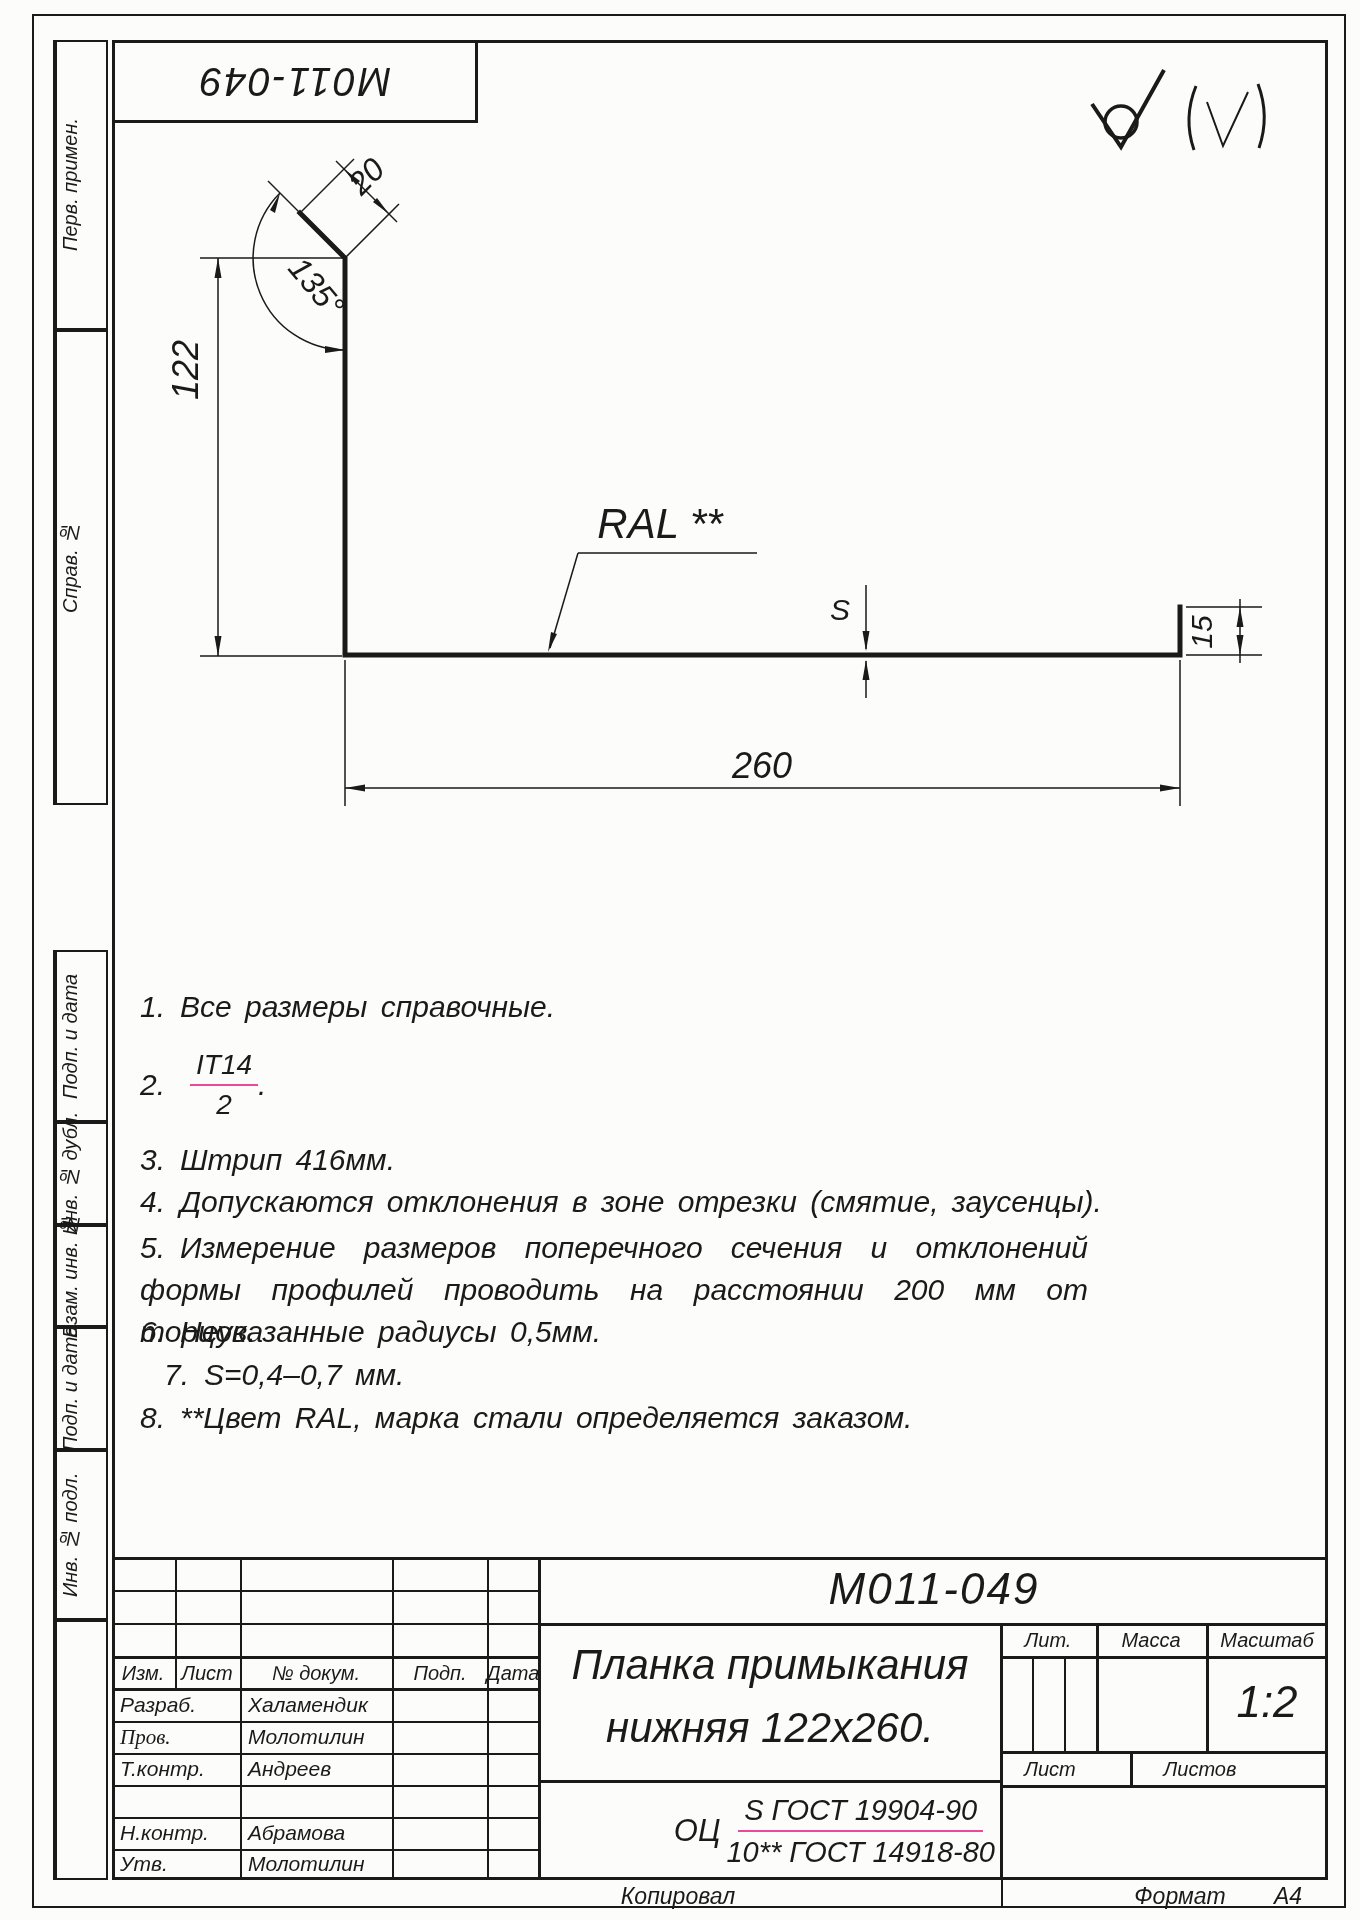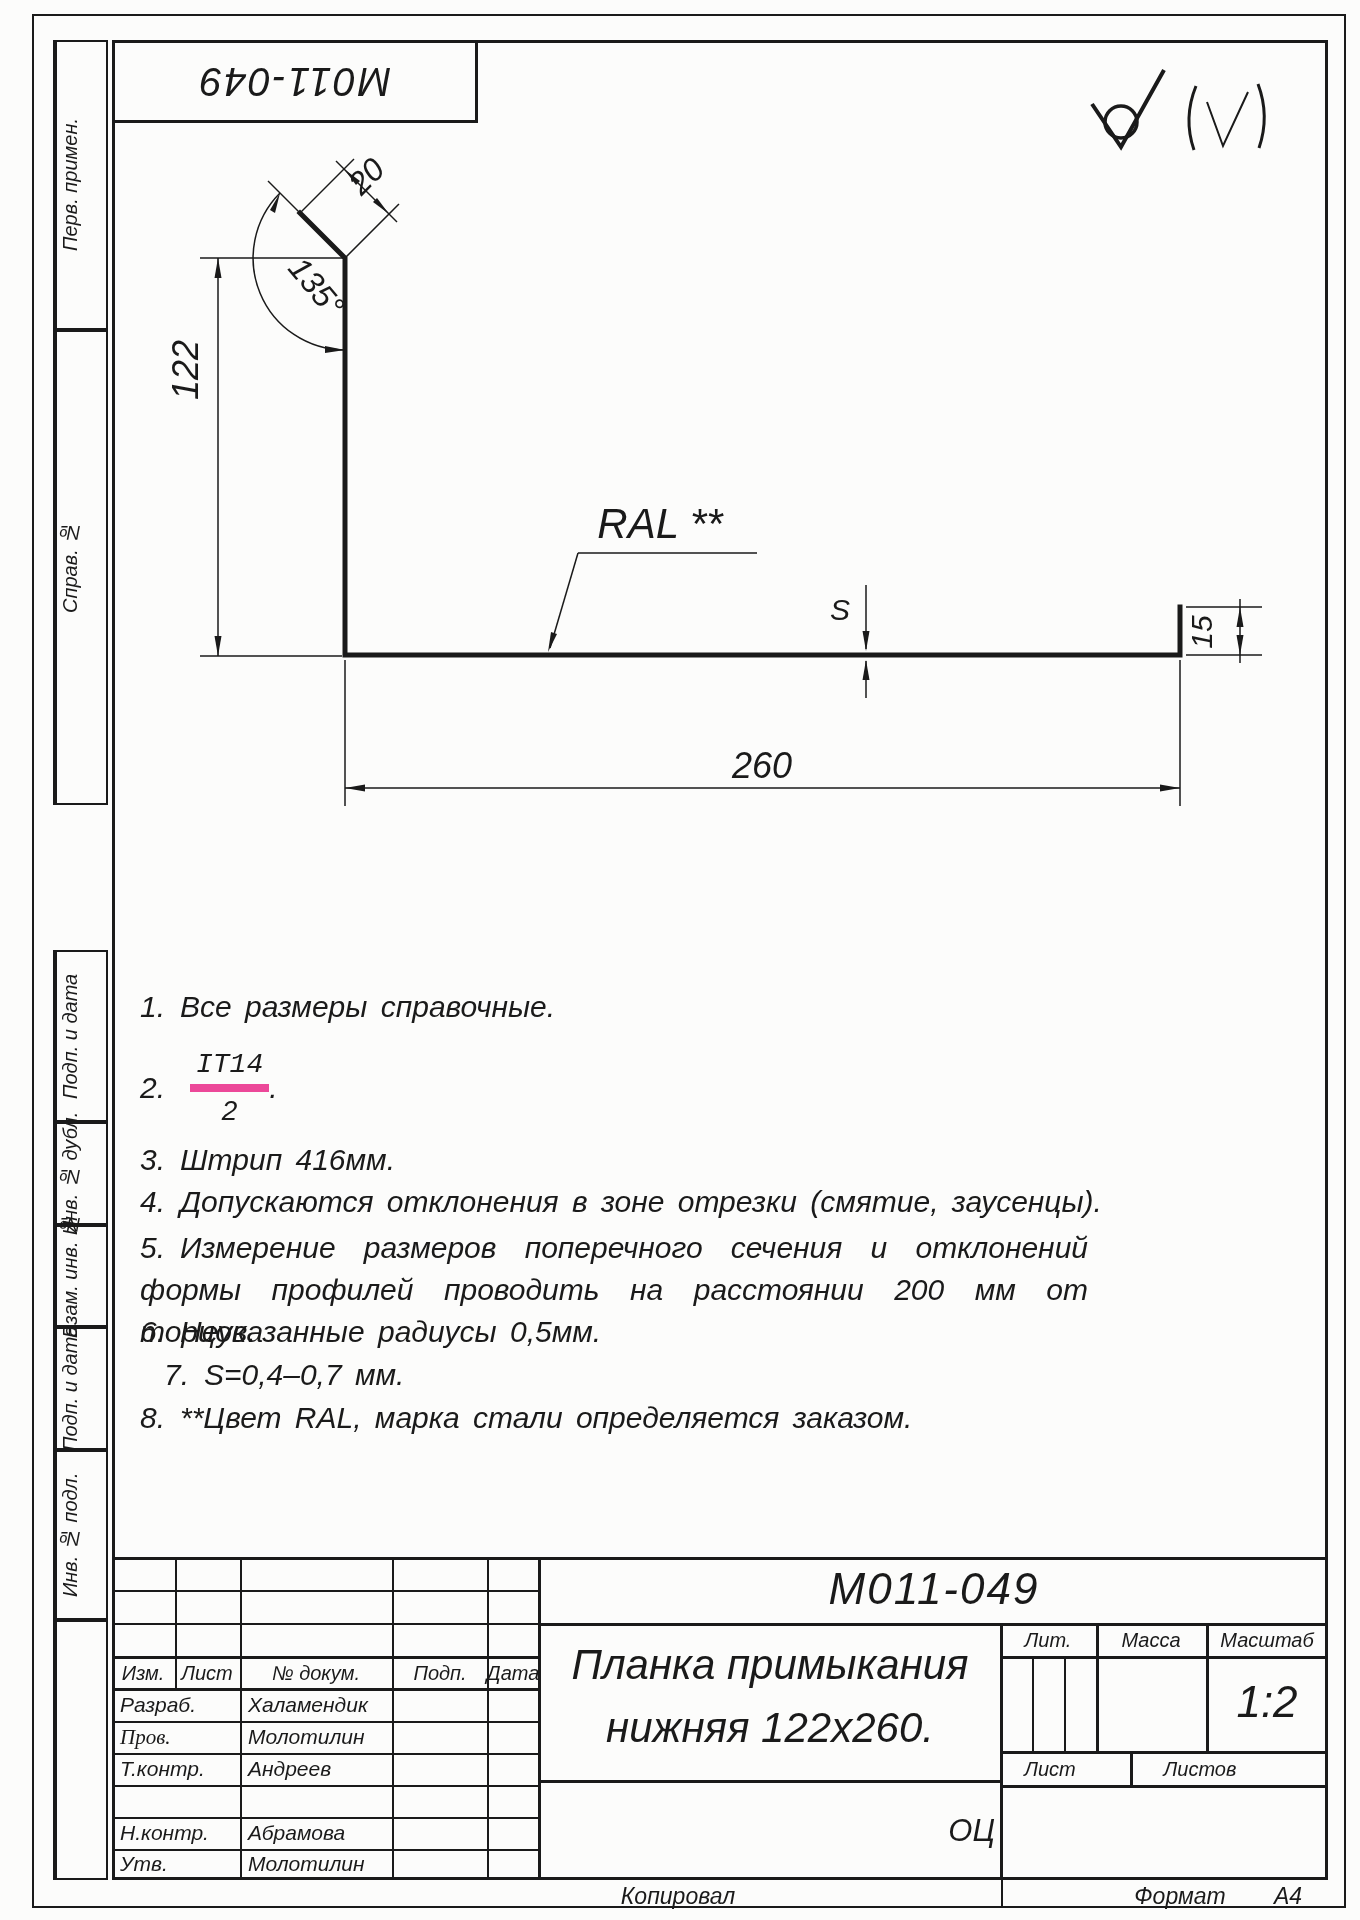--- a/index.html
+++ b/index.html
@@ -21,21 +21,21 @@
             font-style:italic;font-size:20px;white-space:nowrap;}
   .ls-fill{flex:1;}
   
   .note{position:absolute;left:140px;font-style:italic;font-size:30px;
         word-spacing:5px;white-space:nowrap;}
   .note .nnum{display:inline-block;width:40px;}
   .note-wrap{white-space:normal;width:948px;text-align:justify;line-height:42px;}
   .note-flex{display:flex;align-items:center;white-space:nowrap;}
   .frac{display:inline-flex;flex-direction:column;align-items:center;
         margin-left:10px;font-size:28px;line-height:34px;}
-  .frac .fn{border-bottom:8px solid #ec4899;padding:0 6px 2px 6px;font-family:Liberation Mono, monospace;}
+  .frac .fn{border-bottom:2px solid #ec4899;padding:0 6px 2px 6px;}
   .frac .fd{padding-top:2px;}
   svg text{font-family:"Liberation Sans",sans-serif;font-style:italic;fill:#1a1a1a;}
   
   .mat{position:absolute;display:flex;align-items:center;justify-content:flex-end;
        font-style:italic;}
   .mat .frac{margin-left:6px;font-size:29px;line-height:36px;}
 </style>
 </head>
 <body>
 
@@ -194,20 +194,24 @@
     <div class="ln" style="left:487px;top:1557px;width:1.5px;height:323px;"></div>
     <div class="ln" style="left:1032px;top:1656px;width:1.5px;height:97px;"></div>
     <div class="ln" style="left:1064px;top:1656px;width:1.5px;height:97px;"></div>
 
     <span class="lbl c" style="left:934px;top:1589px;font-size:44px;letter-spacing:2px;">M011-049</span>
     <span class="lbl c" style="left:770px;top:1665px;font-size:42px;">Планка примыкания</span>
     <span class="lbl c" style="left:770px;top:1728px;font-size:42px;">нижняя 122x260.</span>
 
     <div class="mat" style="left:545px;top:1788px;width:450px;height:86px;">
       <span style="font-size:31px;">ОЦ</span>
+      <span class="frac">
+        <span class="fn">S ГОСТ 19904-90</span>
+        <span class="fd">10** ГОСТ 14918-80</span>
+      </span>
     </div>
 
     <span class="lbl c" style="left:143px;top:1673px;font-size:20px;">Изм.</span>
     <span class="lbl c" style="left:207px;top:1673px;font-size:20px;">Лист</span>
     <span class="lbl c" style="left:316px;top:1673px;font-size:20px;">№ докум.</span>
     <span class="lbl c" style="left:440px;top:1673px;font-size:20px;">Подп.</span>
     <span class="lbl c" style="left:513px;top:1673px;font-size:20px;">Дата</span>
 
     <span class="lbl l" style="left:120px;top:1705px;font-size:21px;">Разраб.</span>
     <span class="lbl l" style="left:248px;top:1705px;font-size:21px;">Халамендик</span>

